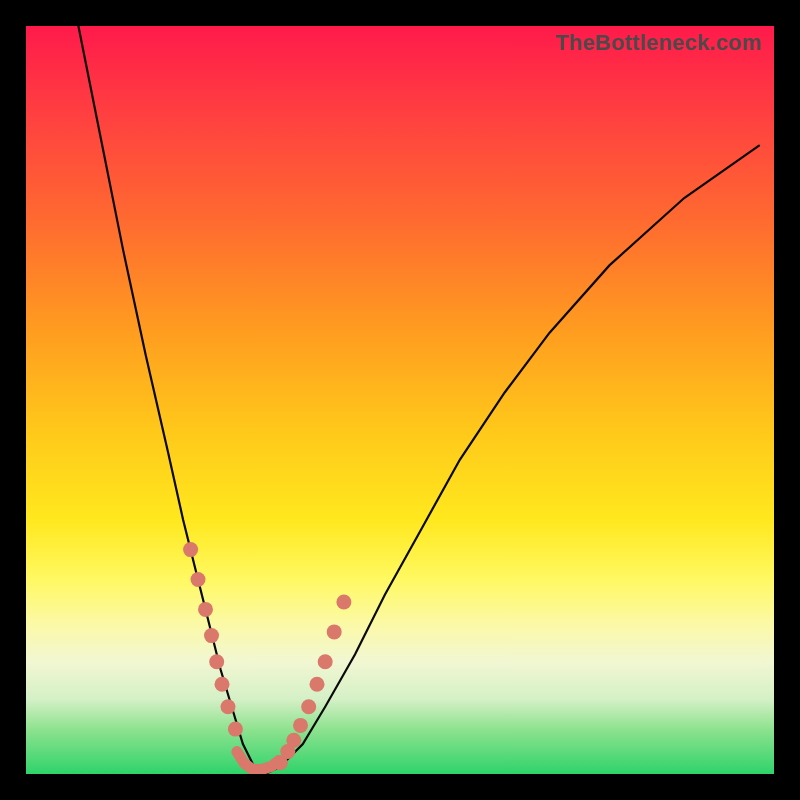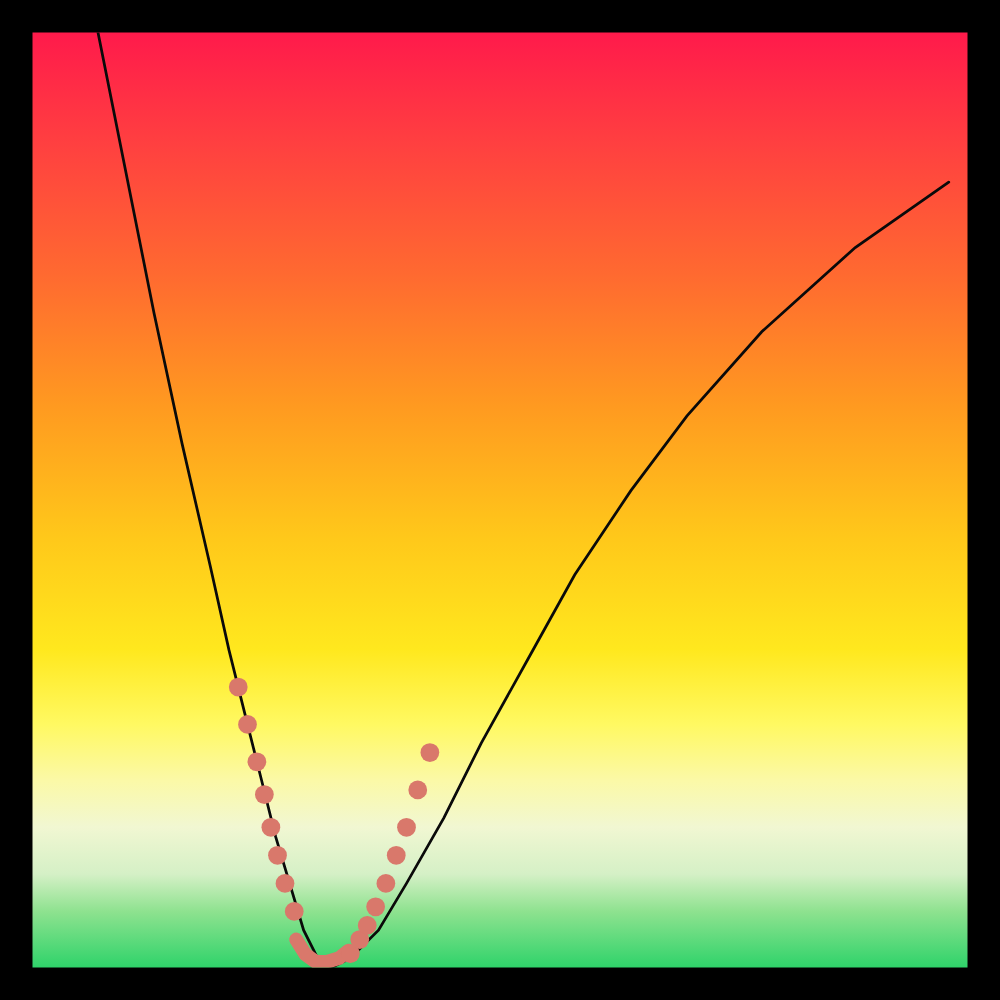--- a/index.html
+++ b/index.html
@@ -68,20 +68,21 @@
     stroke: #d9786b;
     stroke-width: 11;
     stroke-linecap: round;
   }
 </style>
 </head>
 <body>
 
 <div class="frame">
   <div class="plot">
+    <div class="watermark">TheBottleneck.com</div>
     <svg class="curve" viewBox="0 0 748 748" preserveAspectRatio="none">
       <path class="main" d="M52.4 0.0 L74.8 112.2 L97.2 224.4 L119.7 329.1 L142.1 426.4 L157.1 493.7 L172.0 553.5 L183.3 598.4 L194.5 643.3 L205.7 680.7 L216.9 718.1 L228.1 740.5 L239.4 748.0 L254.3 740.5 L276.8 718.1 L299.2 680.7 L329.1 628.3 L359.0 568.5 L396.4 501.2 L433.8 433.8 L478.7 366.5 L523.6 306.7 L583.4 239.4 L658.2 172.0 L733.0 119.7" id="curve-path"></path>
       <path class="tip" d="M210.9 725.6 L218.4 737.5 L226.6 743.5 L235.6 743.5 L245.3 740.5 L252.8 734.5" id="tip-path"></path>
       <g id="markers">
           <circle cx="164.6" cy="523.6" r="7.5" class="marker"></circle>
           <circle cx="172.0" cy="553.5" r="7.5" class="marker"></circle>
           <circle cx="179.5" cy="583.4" r="7.5" class="marker"></circle>
           <circle cx="185.5" cy="609.6" r="7.5" class="marker"></circle>
           <circle cx="190.7" cy="635.8" r="7.5" class="marker"></circle>
           <circle cx="196.0" cy="658.2" r="7.5" class="marker"></circle>

